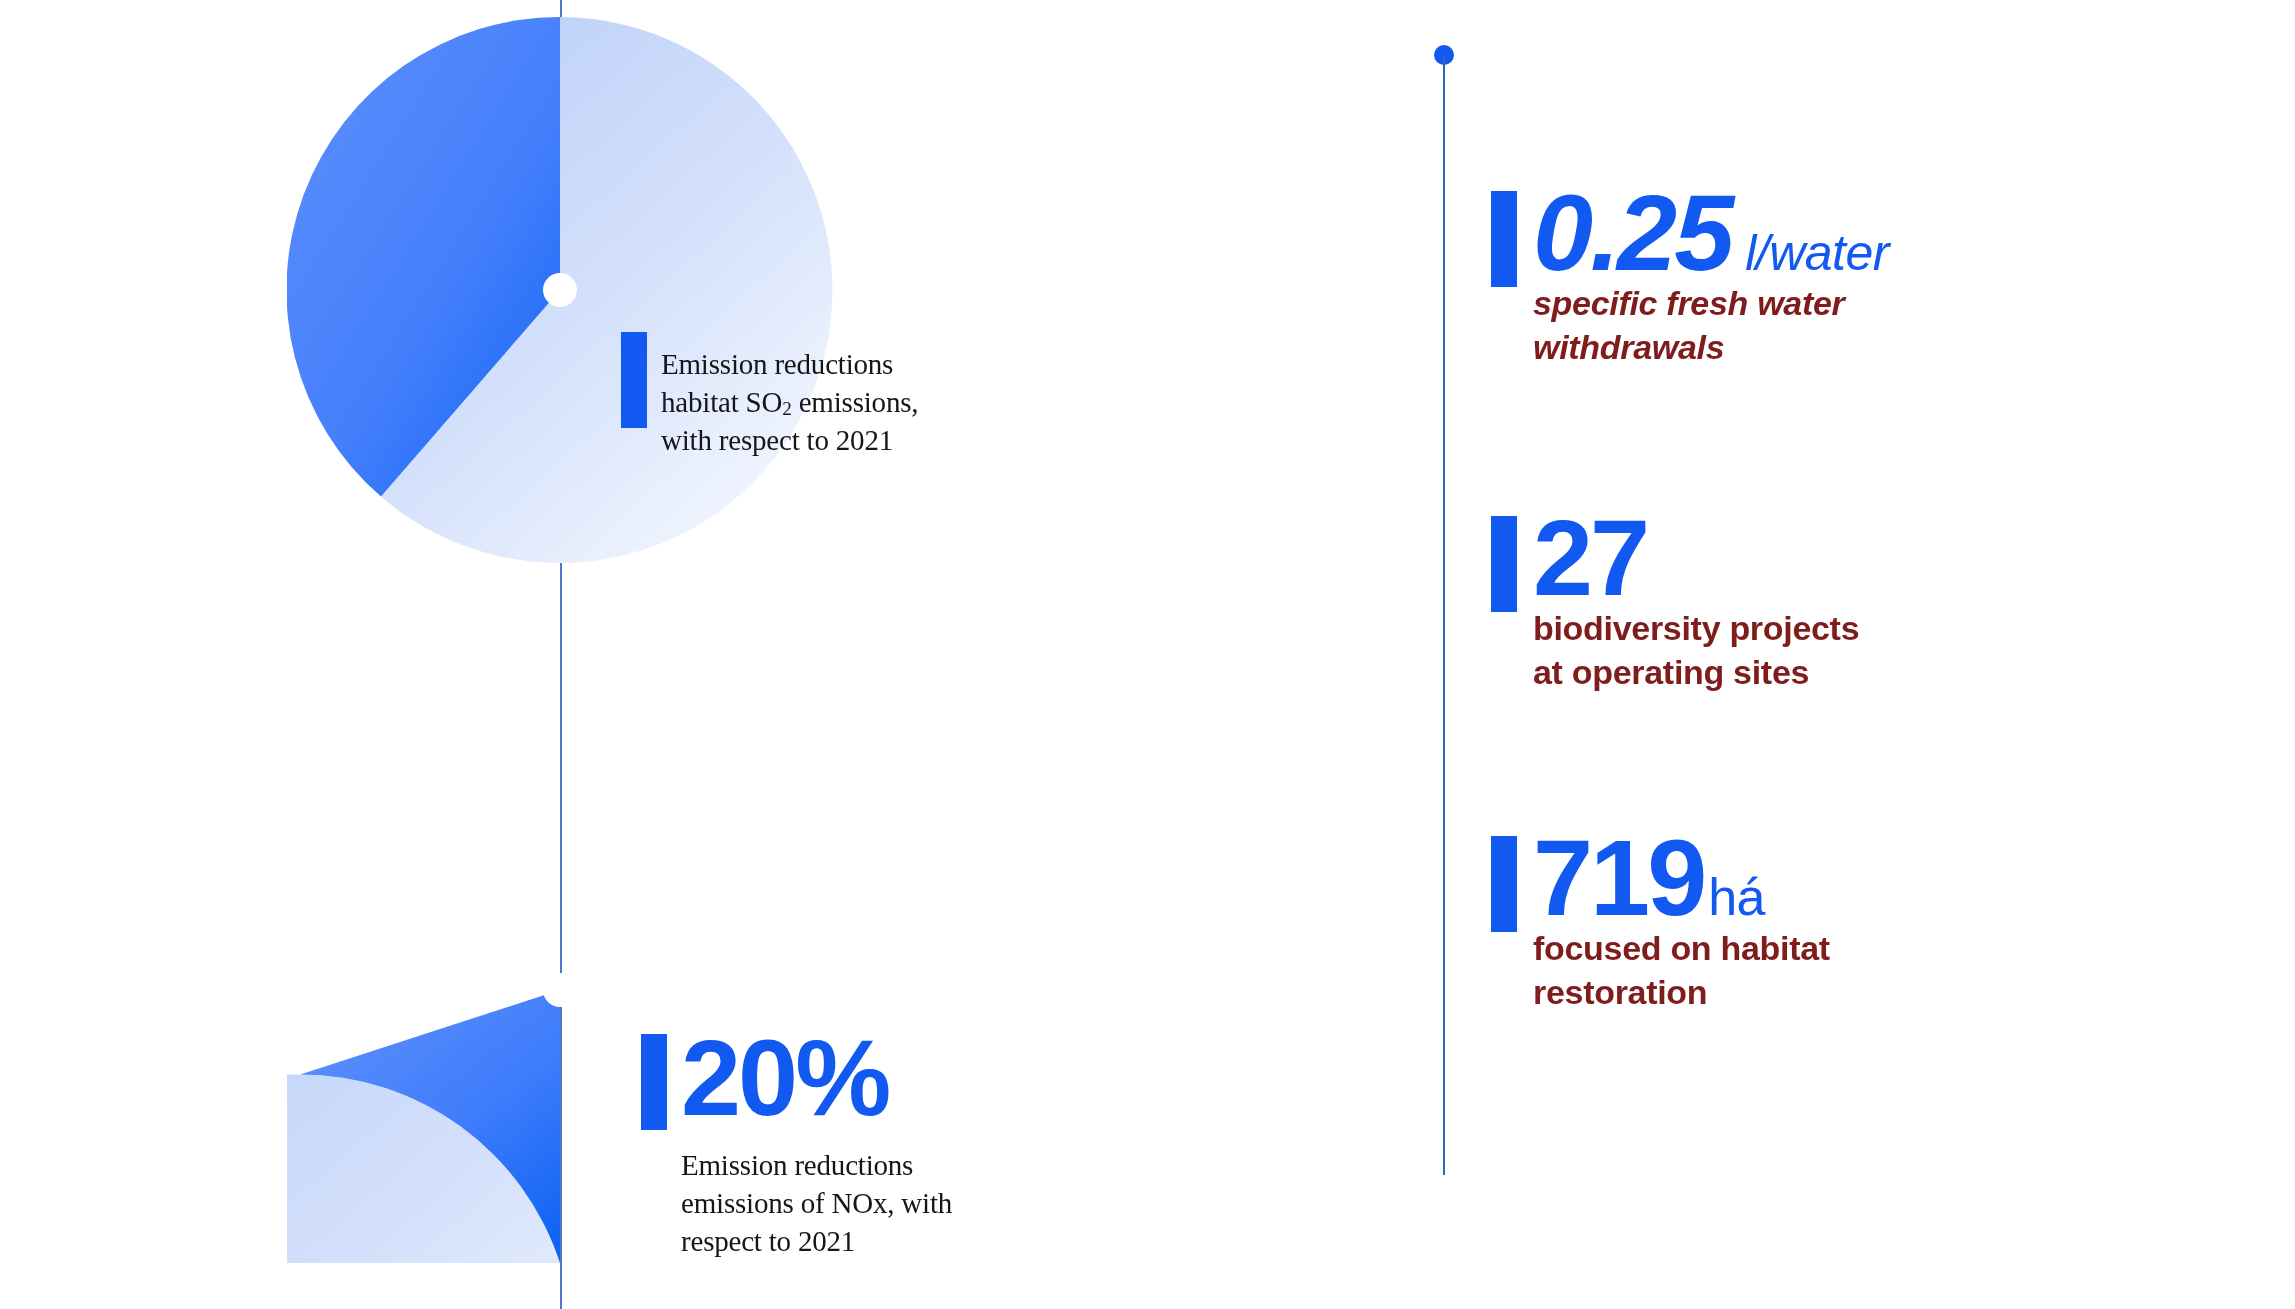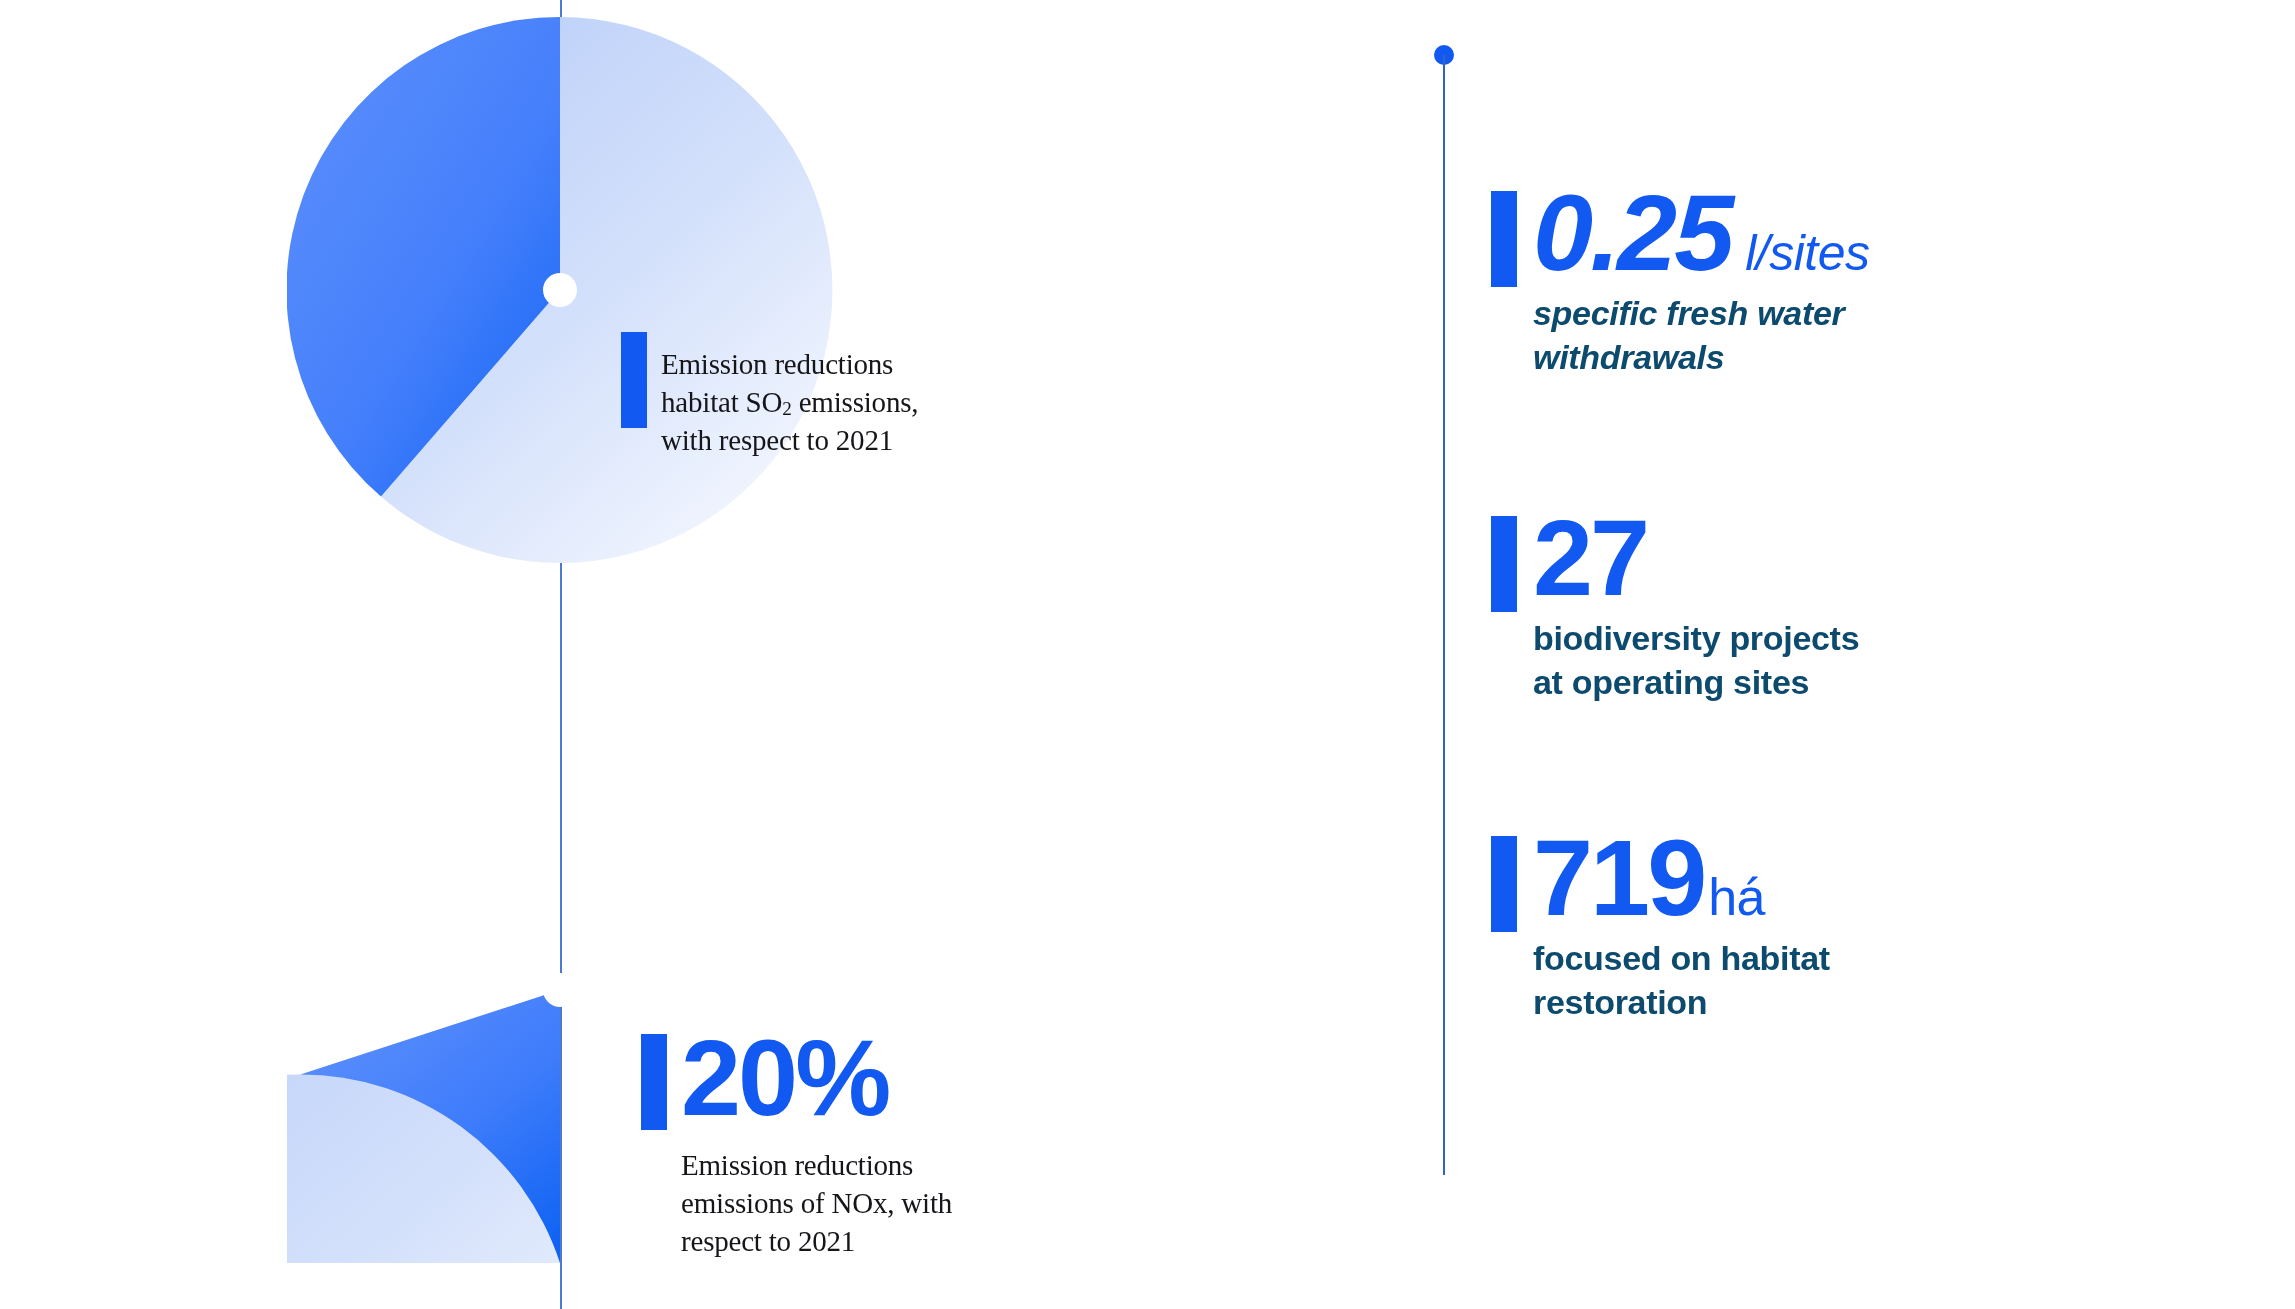--- a/index.html
+++ b/index.html
@@ -116,25 +116,24 @@
     font-weight: 400;
     color: #1159f0;
     margin-left: 14px;
     letter-spacing: -.5px;
   }
   .unit.tight {
     font-size: 52px;
     margin-left: 4px;
   }
   .desc-blue {
-    margin-top: 10px;
     font-size: 34px;
     line-height: 1.28;
     font-weight: 700;
-    color: #0c4a6e;
+    color: #7f1d1d;
     max-width: 430px;
     letter-spacing: -.3px;
   }
 </style>
 </head>
 <body>
 
 <div class="stage">
 
   <div class="axis-line" style="left:560px; top:0px; height:300px;"></div>
@@ -210,21 +209,21 @@
   </div>
 
   <div class="timeline-dot" style="left:1434px; top:45px;"></div>
   <div class="timeline-line" style="left:1443px; top:55px; height:1120px;"></div>
 
   <div class="stat-right" style="left:1491px; top:183px;font-style:italic;">
     <div class="accent-bar"></div>
     <div>
       <div class="num-row">
         <span class="big-num">0.25</span>
-        <span class="unit">l/sites</span>
+        <span class="unit">l/water</span>
       </div>
       <div class="desc-blue">
         <span>specific fresh water</span><br>
         <span>withdrawals</span>
       </div>
     </div>
   </div>
 
   <div class="stat-right" style="left:1491px; top:508px;">
     <div class="accent-bar"></div>

